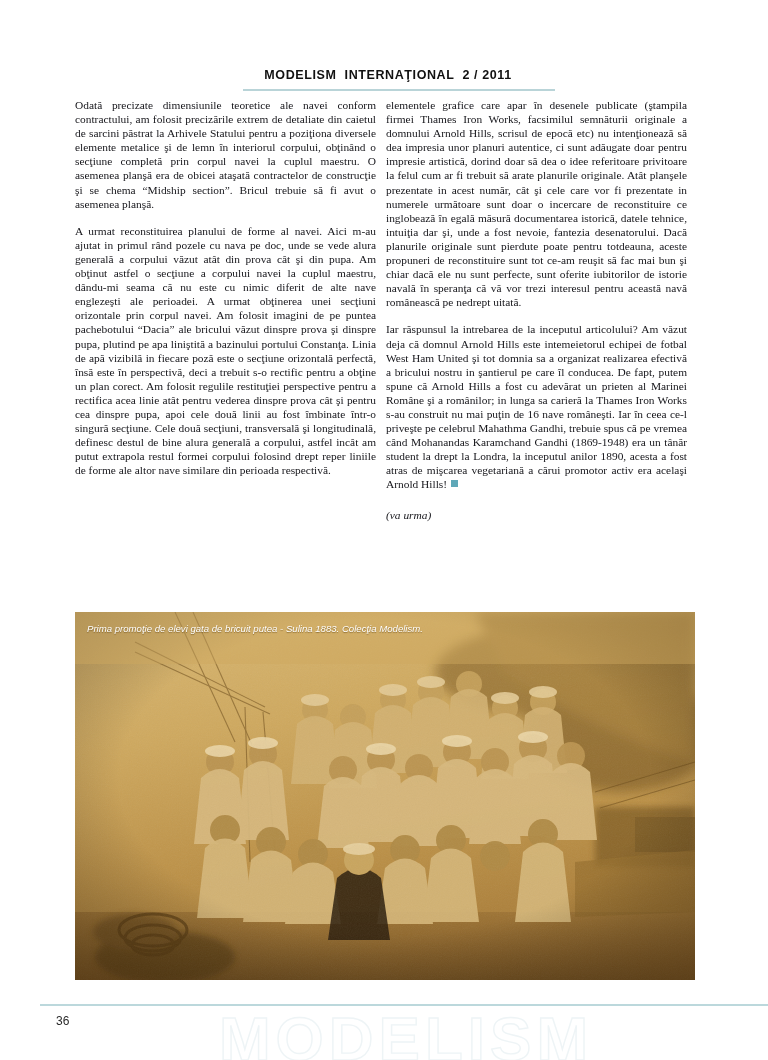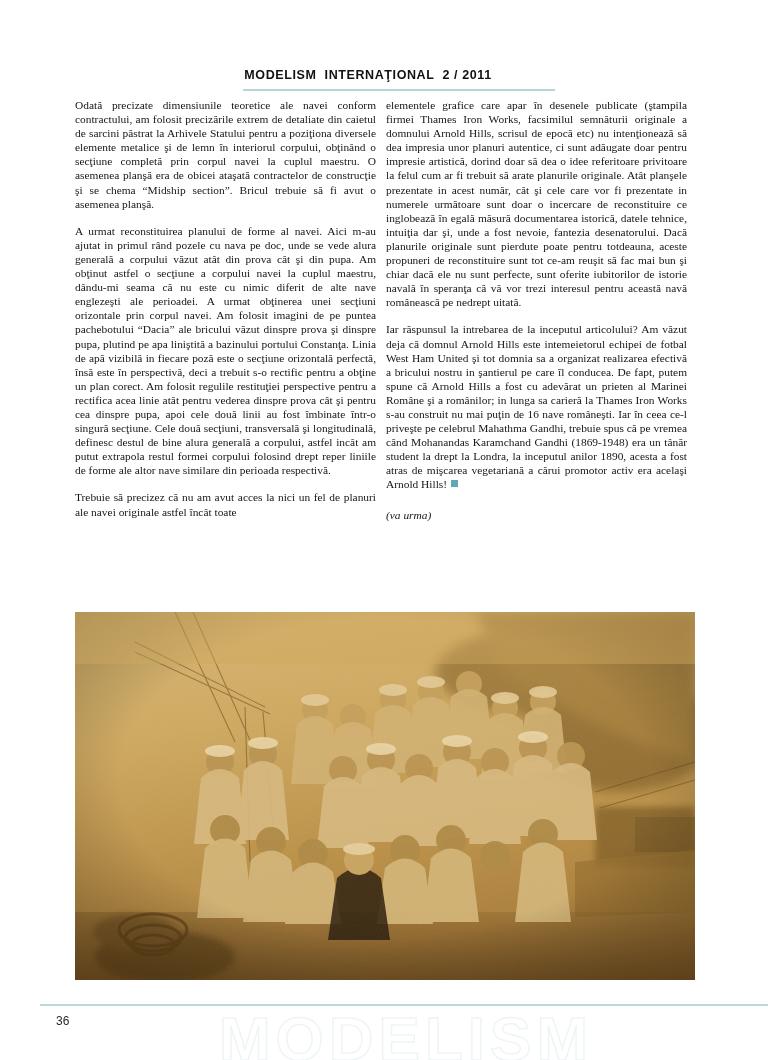--- a/index.html
+++ b/index.html
@@ -21,20 +21,21 @@
     background: #ffffff;
   }
 
   
   #header {
     position: absolute;
     left: 0;
     top: 68px;
     width: 736px;
     text-align: center;
+    padding-left: 20px;
   }
   #header-title {
     font-family: "Liberation Sans", "DejaVu Sans", sans-serif;
     font-weight: bold;
     font-size: 12.5px;
     letter-spacing: 0.6px;
     color: #111111;
     white-space: pre;
   }
   #header-rule {
@@ -154,21 +155,20 @@
   <div id="header">
     <div id="header-title">MODELISM  INTERNAŢIONAL  2 / 2011</div>
     <div id="header-rule"></div>
   </div>
 
   <div id="columns">
 
     <div class="column">
       <p>Odată precizate dimensiunile teoretice ale navei conform contractului, am folosit precizările extrem de detaliate din caietul de sarcini păstrat la Arhivele Statului pentru a poziţiona diversele elemente metalice şi de lemn în interiorul corpului, obţinând o secţiune completă prin corpul navei la cuplul maestru. O asemenea planşă era de obicei ataşată contractelor de construcţie şi se chema “Midship section”. Bricul trebuie să fi avut o asemenea planşă.</p>
       <p>A urmat reconstituirea planului de forme al navei. Aici m-au ajutat in primul rând pozele cu nava pe doc, unde se vede alura generală a corpului văzut atât din prova cât şi din pupa. Am obţinut astfel o secţiune a corpului navei la cuplul maestru, dându-mi seama că nu este cu nimic diferit de alte nave englezeşti ale perioadei. A urmat obţinerea unei secţiuni orizontale prin corpul navei. Am folosit imagini de pe puntea pachebotului “Dacia” ale bricului văzut dinspre prova şi dinspre pupa, plutind pe apa liniştită a bazinului portului Constanţa. Linia de apă vizibilă in fiecare poză este o secţiune orizontală perfectă, însă este în perspectivă, deci a trebuit s-o rectific pentru a obţine un plan corect. Am folosit regulile restituţiei perspective pentru a rectifica acea linie atât pentru vederea dinspre prova cât şi pentru cea dinspre pupa, apoi cele două linii au fost îmbinate într-o singură secţiune. Cele două secţiuni, transversală şi longitudinală, definesc destul de bine alura generală a corpului, astfel incât am putut extrapola restul formei corpului folosind drept reper liniile de forme ale altor nave similare din perioada respectivă.</p>
-      <p>Trebuie să precizez că nu am avut acces la nici un fel de planuri ale navei originale astfel încât toate</p>
     </div>
 
     <div class="column">
       <p>elementele grafice care apar în desenele publicate (ştampila firmei Thames Iron Works, facsimilul semnăturii originale a domnului Arnold Hills, scrisul de epocă etc) nu intenţionează să dea impresia unor planuri autentice, ci sunt adăugate doar pentru impresie artistică, dorind doar să dea o idee referitoare privitoare la felul cum ar fi trebuit să arate planurile originale. Atât planşele prezentate in acest număr, cât şi cele care vor fi prezentate in numerele următoare sunt doar o incercare de reconstituire ce inglobează în egală măsură documentarea istorică, datele tehnice, intuiţia dar şi, unde a fost nevoie, fantezia desenatorului. Dacă planurile originale sunt pierdute poate pentru totdeauna, aceste propuneri de reconstituire sunt tot ce-am reuşit să fac mai bun şi chiar dacă ele nu sunt perfecte, sunt oferite iubitorilor de istorie navală în speranţa că vă vor trezi interesul pentru această navă românească pe nedrept uitată.</p>
       <p><span>Iar răspunsul la intrebarea de la inceputul articolului? Am văzut deja că domnul Arnold Hills este intemeietorul echipei de fotbal West Ham United şi tot domnia sa a organizat realizarea efectivă a bricului nostru in şantierul pe care îl conducea. De fapt, putem spune că Arnold Hills a fost cu adevărat un prieten al Marinei Române şi a românilor; in lunga sa carieră la Thames Iron Works s-au construit nu mai puţin de 16 nave româneşti. Iar în ceea ce-l priveşte pe celebrul Mahathma Gandhi, trebuie spus că  pe vremea când Mohanandas Karamchand Gandhi (1869-1948) era un tânăr student la drept la Londra, la inceputul anilor 1890, acesta a fost atras de mişcarea vegetariană a cărui promotor activ era acelaşi Arnold Hills!</span><span class="endmark"></span></p>
       <p class="closing">(va urma)</p>
     </div>
 
   </div>
 
@@ -325,19 +325,20 @@
           <ellipse cx="78" cy="318" rx="34" ry="16"></ellipse>
           <ellipse cx="78" cy="326" rx="28" ry="13"></ellipse>
           <ellipse cx="78" cy="333" rx="21" ry="10"></ellipse>
         </g>
       </g>
 
       <rect x="0" y="0" width="620" height="368" filter="url(#grain)" opacity="0.5"></rect>
       <rect x="0" y="0" width="620" height="368" fill="url(#vign)"></rect>
       <rect x="0" y="0" width="620" height="52" fill="#cfa95f" opacity="0.45"></rect>
     </svg>
+    <div id="photo-caption">Prima promoţie de elevi gata de bricuit putea - Sulina 1883. Colecţia Modelism.</div>
   </div>
 
   <div id="footer-rule"></div>
   <div id="watermark">MODELISM</div>
   <div id="page-number">36</div>
 
 </div>
 
 </body></html>

